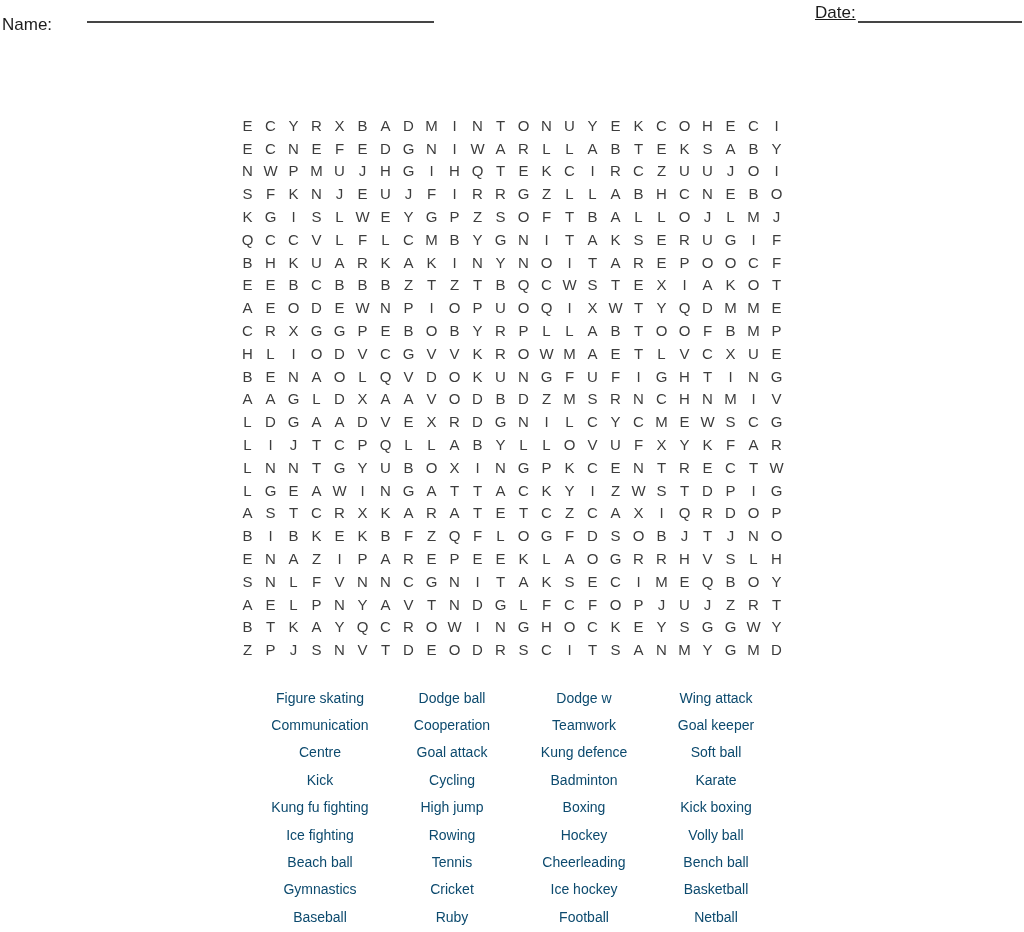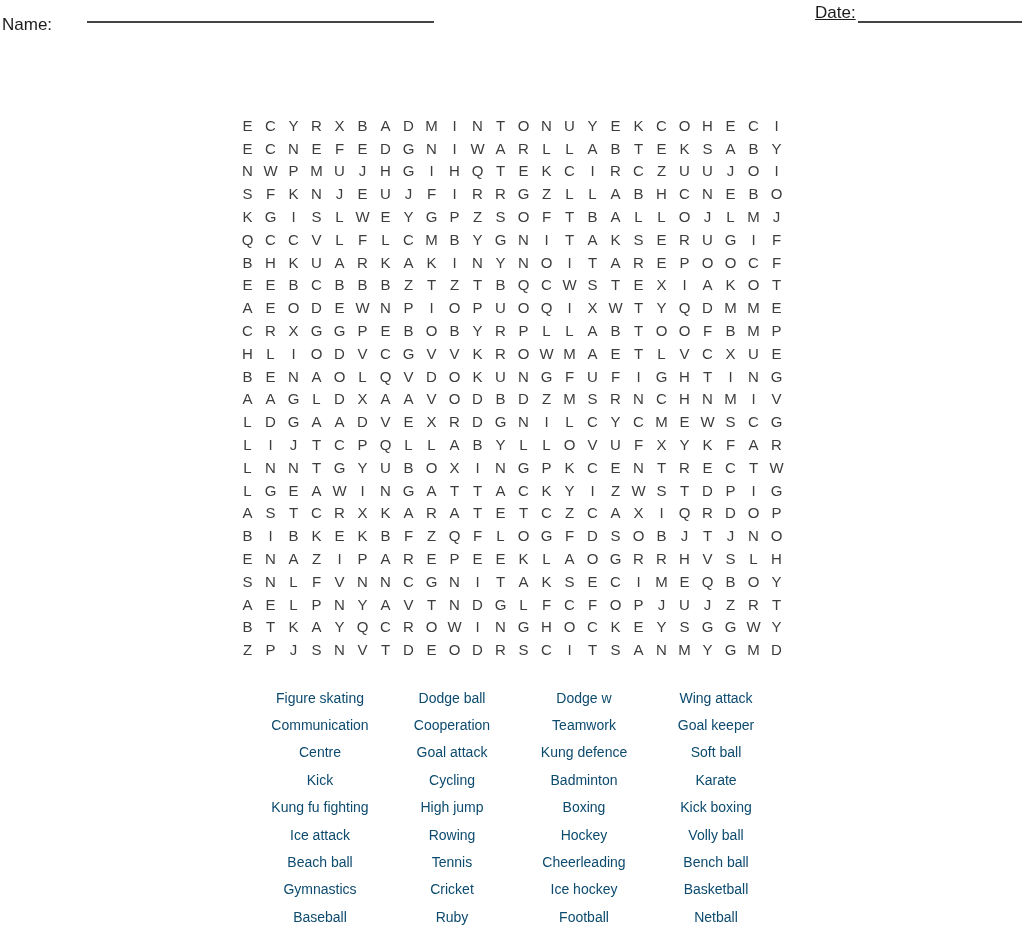--- a/index.html
+++ b/index.html
@@ -669,21 +669,21 @@
       <span class="word">Kung defence</span>
       <span class="word">Soft ball</span>
       <span class="word">Kick</span>
       <span class="word">Cycling</span>
       <span class="word">Badminton</span>
       <span class="word">Karate</span>
       <span class="word">Kung fu fighting</span>
       <span class="word">High jump</span>
       <span class="word">Boxing</span>
       <span class="word">Kick boxing</span>
-      <span class="word">Ice attack</span>
+      <span class="word">Ice fighting</span>
       <span class="word">Rowing</span>
       <span class="word">Hockey</span>
       <span class="word">Volly ball</span>
       <span class="word">Beach ball</span>
       <span class="word">Tennis</span>
       <span class="word">Cheerleading</span>
       <span class="word">Bench ball</span>
       <span class="word">Gymnastics</span>
       <span class="word">Cricket</span>
       <span class="word">Ice hockey</span>

